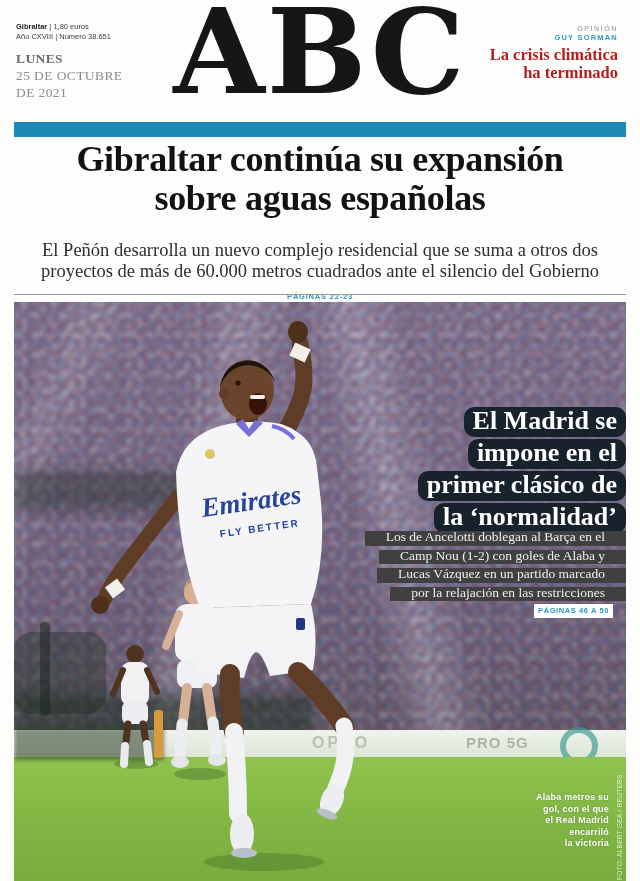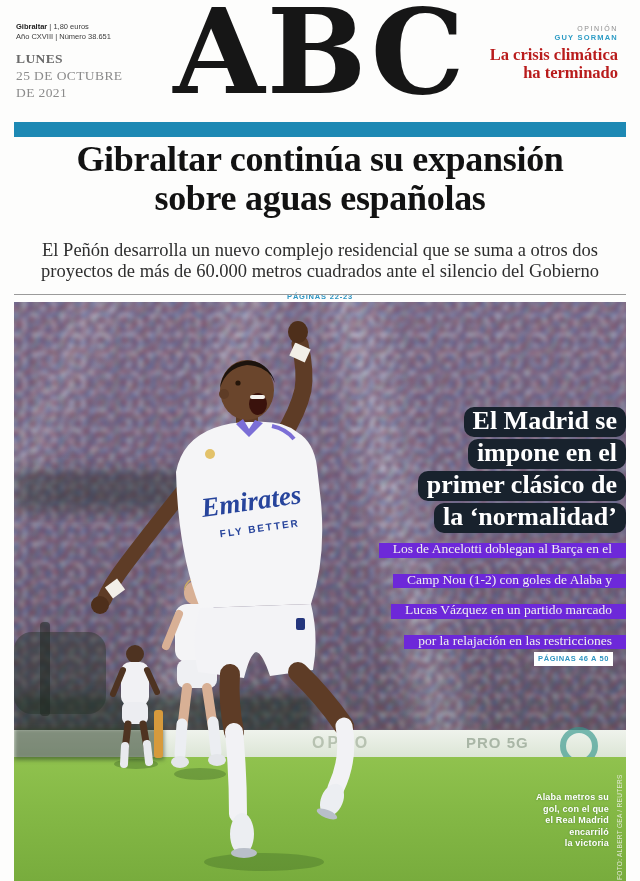--- a/index.html
+++ b/index.html
@@ -56,22 +56,22 @@
   .ad-shade{position:absolute;left:0;top:426px;width:150px;height:32px;background:rgba(40,60,35,.55);filter:blur(2px);}
   .pitch{position:absolute;left:0;top:455px;right:0;bottom:0;
          background:linear-gradient(180deg,#90c24e 0%,#85b946 40%,#78ac3d 100%);}
   svg.players{position:absolute;left:0;top:0;z-index:3;}
   
   .ovl{position:absolute;right:0;display:flex;flex-direction:column;align-items:flex-end;z-index:4;}
   .ovl-head{top:103px;}
   .ovl-head span{background:#18222d;color:#fff;font:700 26px/27px "Liberation Serif",serif;
                  padding:0 9px 3px;margin-top:2px;white-space:nowrap;border-radius:10px;}
   .ovl-deck{top:225px;}
-  .ovl-deck span{background:#6d28d9;color:#efefef;font:400 13.5px/12.6px "Liberation Serif",serif;
-                 padding:0 14px 2px;margin-top:16px;white-space:nowrap;}
+  .ovl-deck span{background:#404040;color:#efefef;font:400 13.5px/12.6px "Liberation Serif",serif;
+                 padding:0 21px 2px;margin-top:4px;white-space:nowrap;}
   .ovl-deck .badge{background:#ffffff;color:#2e95c2;font:700 7.5px/8px "Liberation Sans",sans-serif;
                    letter-spacing:.6px;padding:3px 4px;margin:3px 13px 0 0;}
   .caption{position:absolute;right:17px;top:490px;z-index:4;text-align:right;
            color:#fff;font:700 9px/11.5px "Liberation Sans",sans-serif;letter-spacing:.2px;
            text-shadow:0 0 2px rgba(60,110,40,.6);}
   .credit{position:absolute;right:2px;top:466px;height:112px;z-index:4;
           writing-mode:vertical-rl;transform:rotate(180deg);
           font:400 6.5px/8px "Liberation Sans",sans-serif;color:rgba(238,240,234,.85);letter-spacing:.3px;}
 </style>
 </head>

